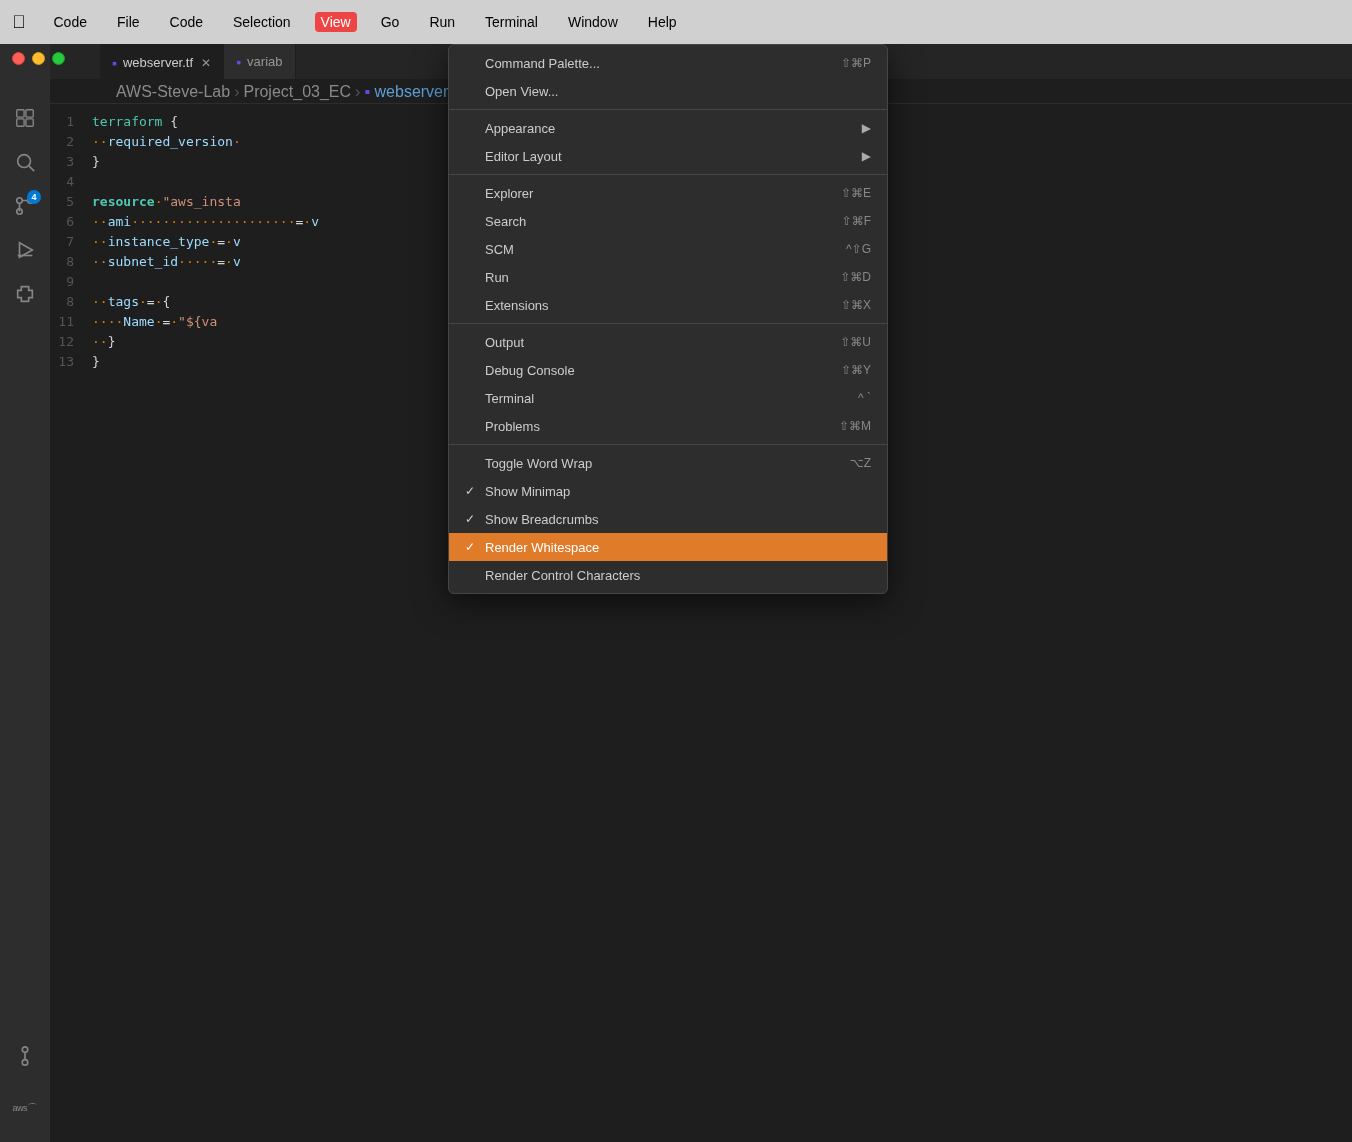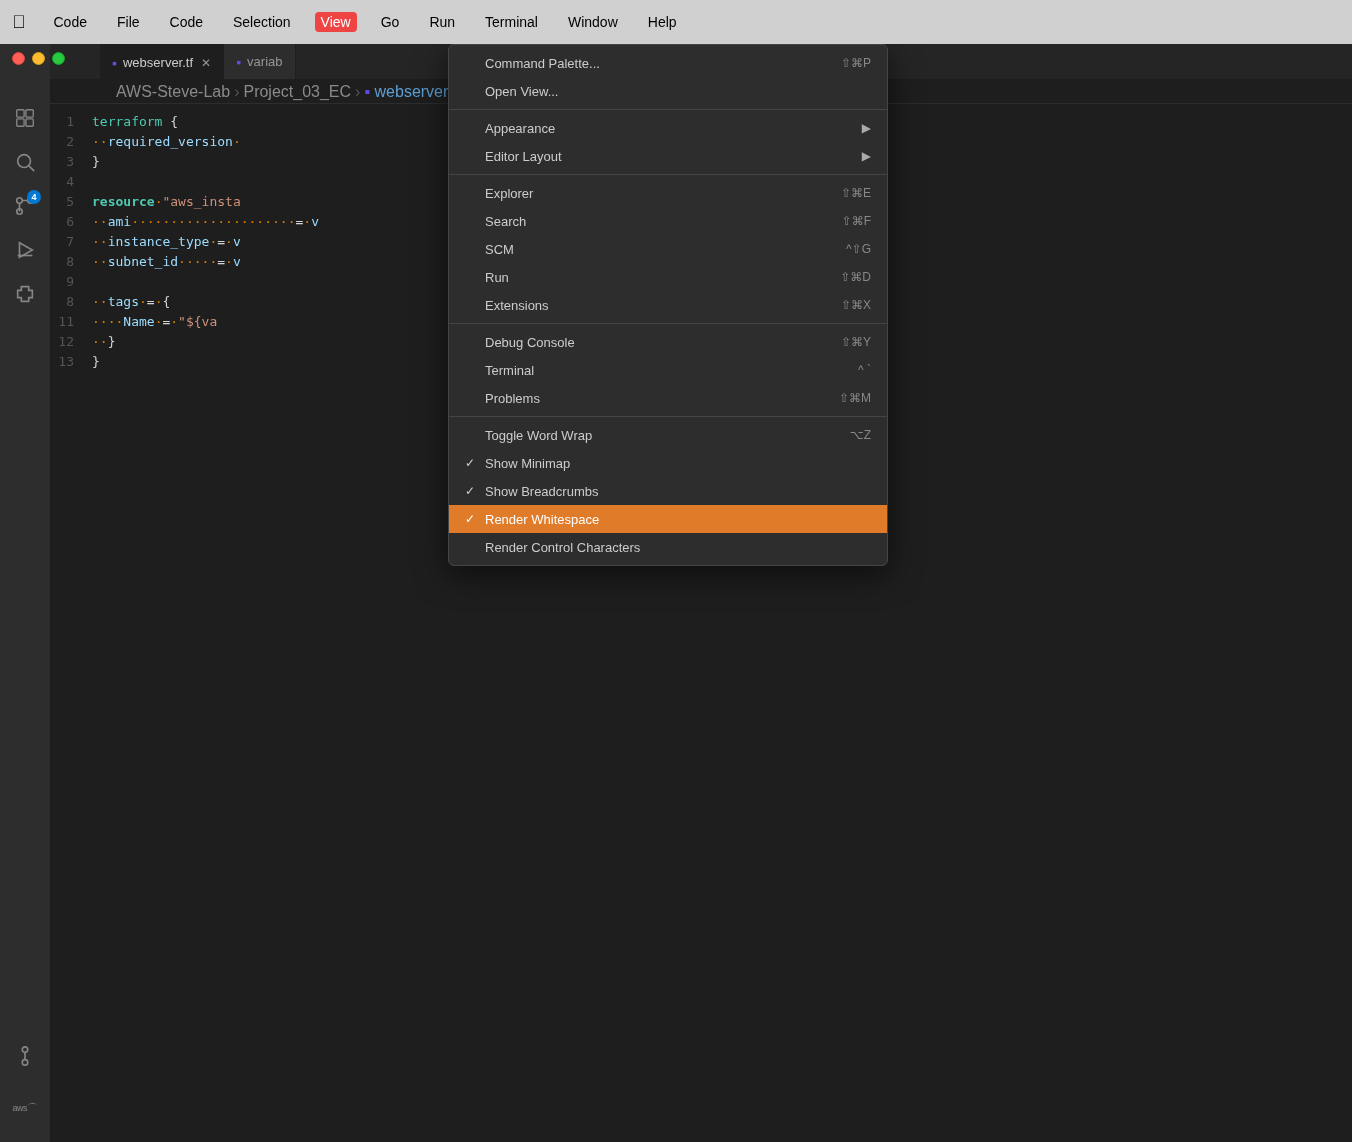--- a/index.html
+++ b/index.html
@@ -457,20 +457,25 @@
     </div>
 
     <div class="menu-item">
       <span class="menu-no-check"></span>
       <span class="menu-item-label">Extensions</span>
       <span class="menu-item-shortcut">⇧⌘X</span>
     </div>
 
     <div class="menu-separator"></div>
 
+    <div class="menu-item">
+      <span class="menu-no-check"></span>
+      <span class="menu-item-label">Output</span>
+      <span class="menu-item-shortcut">⇧⌘U</span>
+    </div>
 
     <div class="menu-item">
       <span class="menu-no-check"></span>
       <span class="menu-item-label">Debug Console</span>
       <span class="menu-item-shortcut">⇧⌘Y</span>
     </div>
 
     <div class="menu-item">
       <span class="menu-no-check"></span>
       <span class="menu-item-label">Terminal</span>

